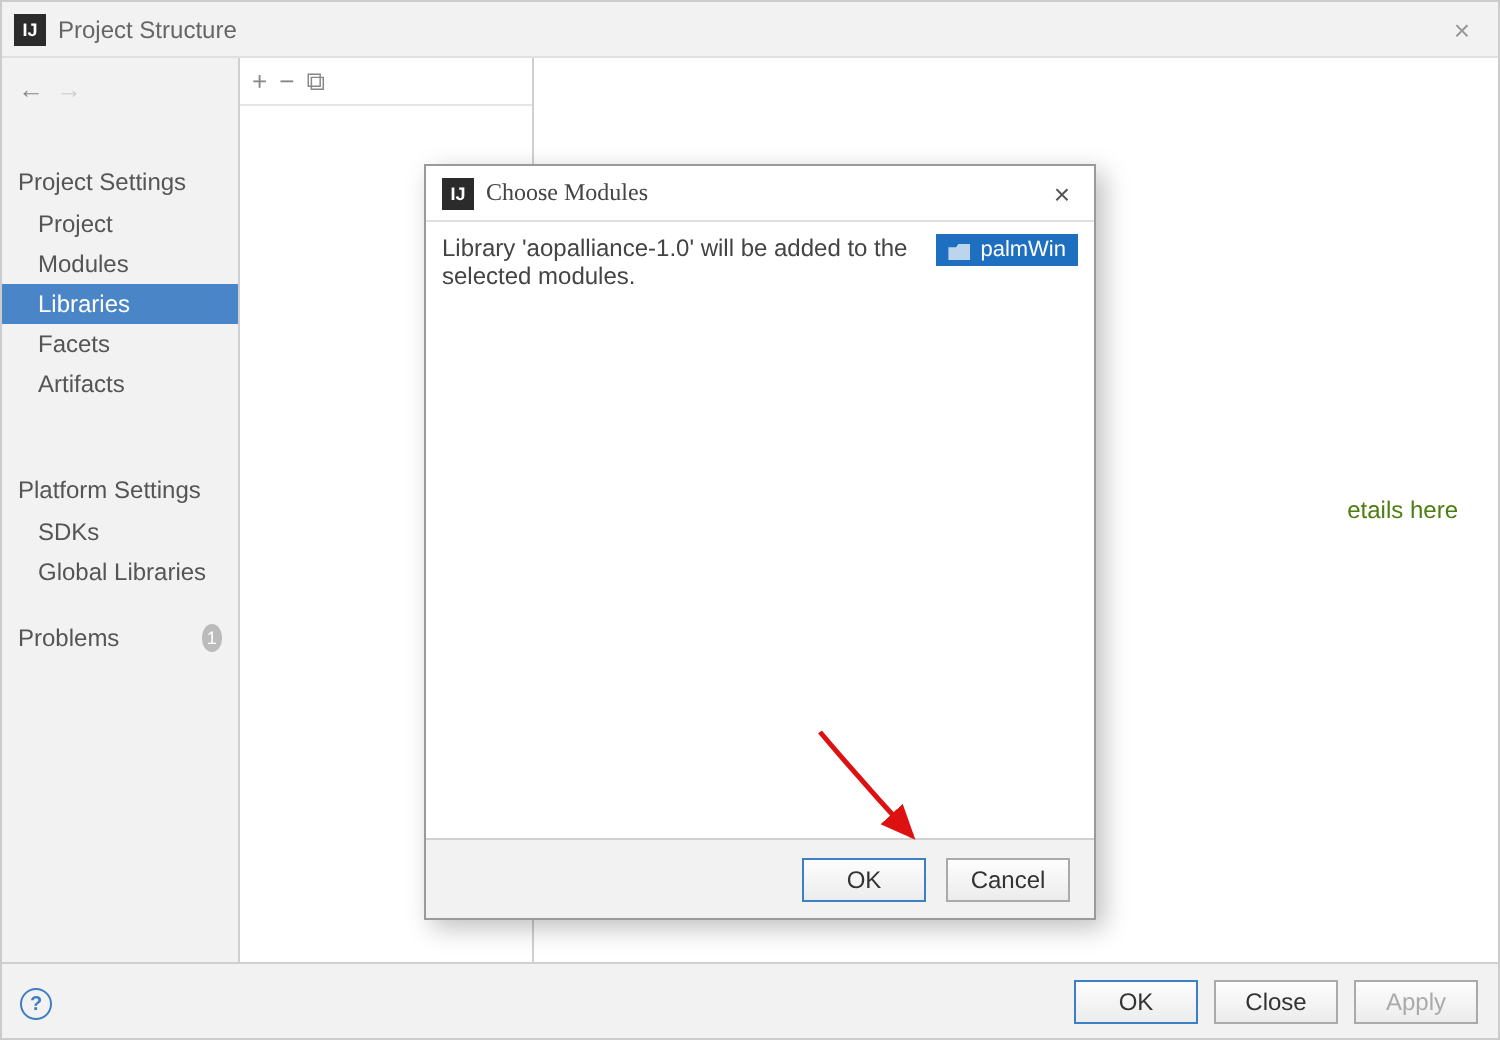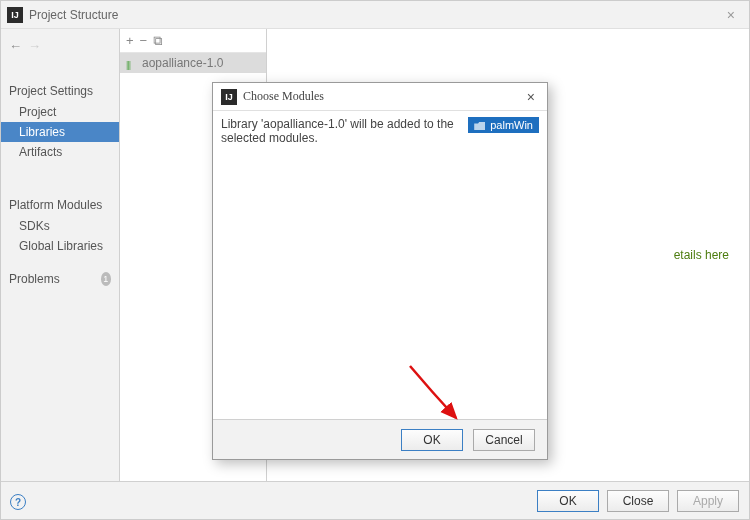--- a/index.html
+++ b/index.html
@@ -66,42 +66,40 @@
     <div class="titlebar-close">×</div>
   </div>
   <div class="mainbody">
     <div class="sidebar">
       <div class="sidebar-nav">
         <span>←</span>
         <span style="color:#ccc;">→</span>
       </div>
       <div class="sidebar-section">Project Settings</div>
       <div class="sidebar-item">Project</div>
+      <div class="sidebar-item">Modules</div>
       <div class="sidebar-item selected">Libraries</div>
+      <div class="sidebar-item">Facets</div>
       <div class="sidebar-item">Artifacts</div>
       <div class="sidebar-sep"></div>
-      <div class="sidebar-section">Platform Modules</div>
+      <div class="sidebar-section">Platform Settings</div>
       <div class="sidebar-item">SDKs</div>
       <div class="sidebar-item">Global Libraries</div>
       <div class="sidebar-sep"></div>
       <div class="sidebar-problems">
         <span>Problems</span>
         <span class="problems-badge">1</span>
       </div>
     </div>
 
     <div class="list-panel">
       <div class="list-toolbar">
         <span>+</span>
         <span>−</span>
         <span>⧉</span>
-      </div>
-      <div class="list-item">
-        <span class="list-item-icon"></span>
-        <span class="list-item-label">aopalliance-1.0</span>
       </div>
     </div>
 
     <div class="detail-panel">
       <span class="detail-text">etails here</span>
     </div>
   </div>
 
   <div class="footer">
     <button class="btn primary">OK</button>

